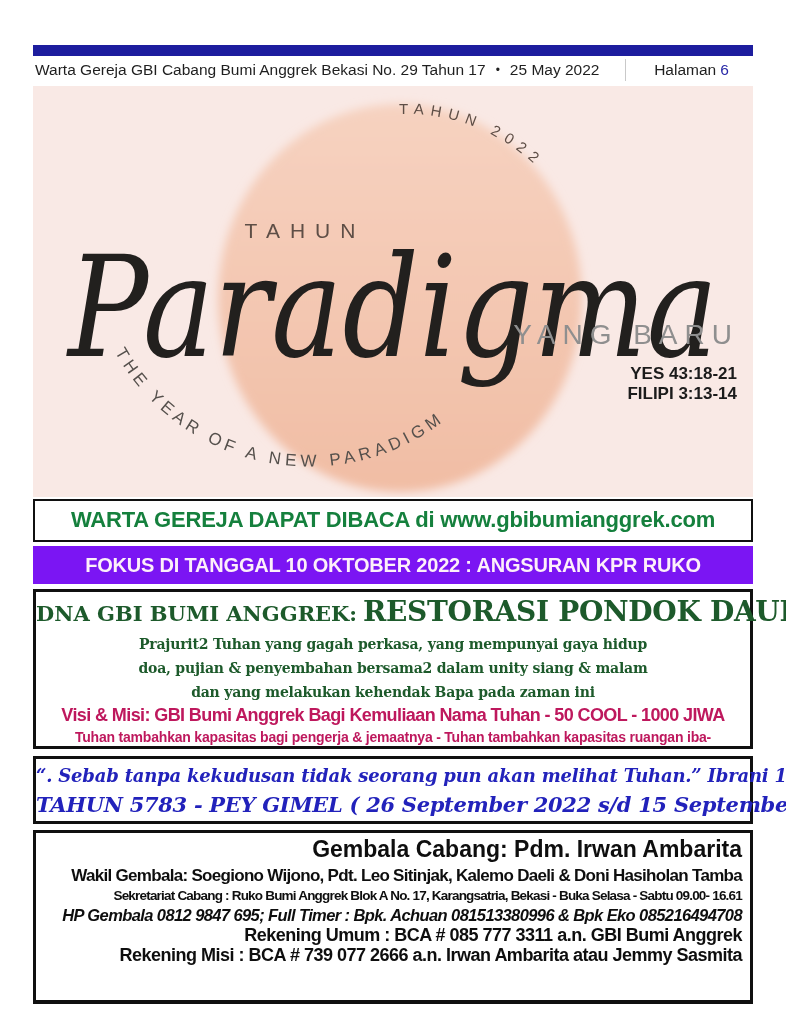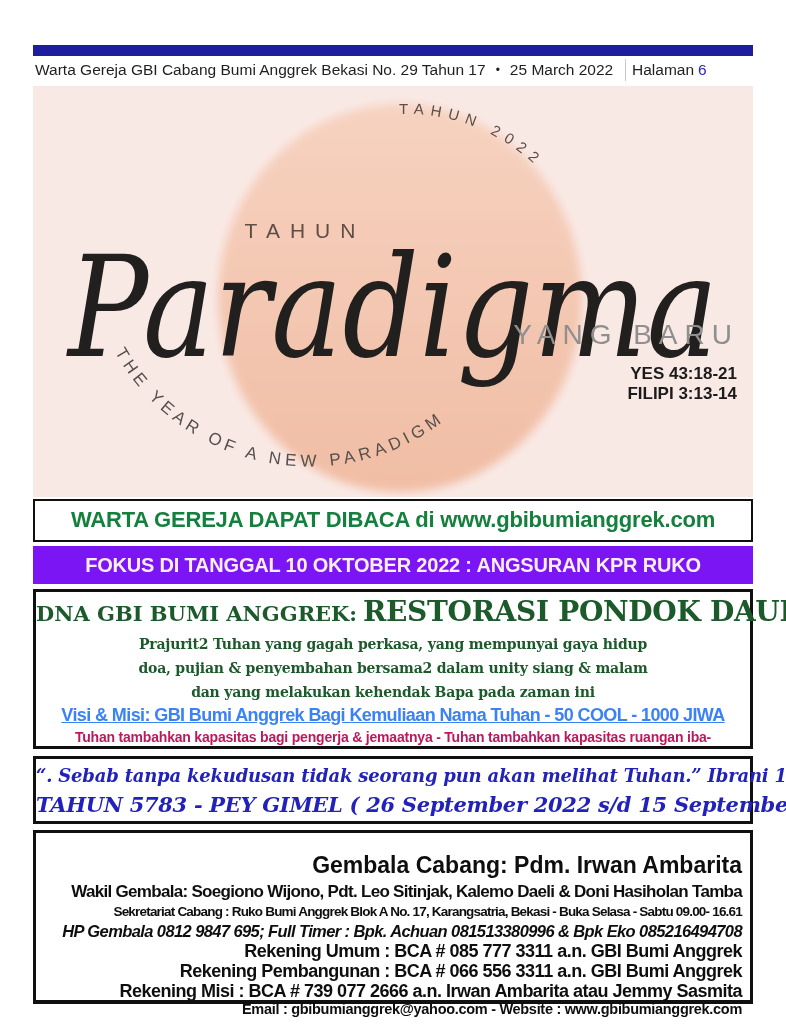--- a/index.html
+++ b/index.html
@@ -16,21 +16,21 @@
   .masthead { margin: 45px 33px 0 33px; }
   .masthead-bar { height: 11px; background: #1d1d9e; }
   .masthead-row {
     height: 27px; display: flex; align-items: center;
     font-size: 15.5px; color: #1f1f1f; padding: 0 2px;
   }
   .masthead-left { flex: 1; display: flex; align-items: center; gap: 0; white-space: nowrap; }
   .masthead-left .bullet { margin: 0 10px; font-size: 12px; }
   .masthead-rightwrap {
     width: 126px; display: flex; align-items: center;
-    border-left: 1px solid #c9c9c9; height: 22px; justify-content: flex-start; padding-left: 6px;
+    border-left: 1px solid #c9c9c9; height: 22px; justify-content: center; padding-left: 6px;
   }
   .masthead-right { white-space: nowrap; }
   .pagenum { color: #2a2aa8; margin-left: 4px; }
 
   
   .hero { margin: 3px 33px 0 33px; width: 720px; height: 411px; display: block; }
   .hero svg { display: block; }
   .arc-top-text   { font-size: 15px; letter-spacing: 6.5px; fill: #5e4e46; font-family: "Liberation Sans", sans-serif; }
   .tahun-text     { font-size: 21px; letter-spacing: 10px; fill: #5e4e46; font-family: "Liberation Sans", sans-serif; }
   .script-text    { font-size: 140px; font-style: italic; fill: #22201e; font-family: "DejaVu Serif", serif; }
@@ -54,61 +54,61 @@
   .dna-box {
     margin: 5px 33px 0 33px; border: 3px solid #101010;
     height: 160px; text-align: center; padding-top: 4px;
     font-family: "DejaVu Serif", serif;
   }
   .dna-title { line-height: 32px; color: #1d5a2b; font-weight: bold; white-space: nowrap; }
   .dna-title-small { font-size: 21px; }
   .dna-title-large { font-size: 28px; letter-spacing: -0.3px; margin-left: 6px; }
   .dna-body { color: #1d5a2b; font-weight: bold; font-size: 14px; line-height: 24px; letter-spacing: -0.2px; white-space: nowrap; }
   .visi-line {
-    font-family: "Liberation Sans", sans-serif; color: #3b82f6; font-weight: bold;
-    font-size: 18px; line-height: 22px; letter-spacing: -0.6px; white-space: nowrap; text-decoration: underline;
+    font-family: "Liberation Sans", sans-serif; color: #be185d; font-weight: bold;
+    font-size: 18px; line-height: 22px; letter-spacing: -0.6px; white-space: nowrap;
   }
   .blue-line {
     font-family: "Liberation Sans", sans-serif; color: #be185d; font-weight: bold;
     font-size: 14px; line-height: 18px; margin-top: 2px; letter-spacing: -0.2px; white-space: nowrap;
   }
 
   
   .quote-box {
     margin: 7px 33px 0 33px; border: 3px solid #101010;
     height: 68px; text-align: center; padding-top: 3px;
     color: #2222bb; font-family: "DejaVu Serif", serif; font-style: italic; font-weight: bold;
   }
   .quote-line1 { font-size: 18px; line-height: 28px; letter-spacing: -0.2px; white-space: nowrap; }
   .quote-line2 { font-size: 21px; line-height: 30px; letter-spacing: -0.3px; white-space: nowrap; }
 
   
   .contact-box {
     margin: 6px 33px 0 33px; border: 3px solid #101010; border-bottom-width: 4px;
     height: 174px; text-align: right; padding: 2px 8px 0 8px; color: #0e0e0e;
   }
-  .c-l1 { font-size: 23px;   font-weight: bold; line-height: 29px; white-space: nowrap; margin-top: 16px; }
+  .c-l1 { font-size: 23px;   font-weight: bold; line-height: 29px; white-space: nowrap; }
   .c-l2 { font-size: 17px;   font-weight: bold; line-height: 23px; letter-spacing: -0.7px; white-space: nowrap; }
   .c-l3 { font-size: 13.5px; font-weight: bold; line-height: 18px; letter-spacing: -0.8px; white-space: nowrap; }
   .c-l4 { font-size: 16.5px; font-weight: bold; font-style: italic; line-height: 20px; letter-spacing: -0.6px; white-space: nowrap; }
   .c-l5 { font-size: 18px;   font-weight: bold; line-height: 20px; letter-spacing: -0.5px; white-space: nowrap; }
   .c-l8 { font-size: 14.5px; font-weight: bold; line-height: 17px; letter-spacing: -0.3px; white-space: nowrap; }
 </style>
 </head>
 <body>
 
 <div class="page">
 
   <header class="masthead">
     <div class="masthead-bar"></div>
     <div class="masthead-row">
       <span class="masthead-left">
         <span>Warta Gereja GBI Cabang Bumi Anggrek Bekasi No. 29  Tahun 17</span>
         <span class="bullet">•</span>
-        <span>25 March 2022</span>
+        <span>25 May 2022</span>
       </span>
       <span class="masthead-rightwrap">
         <span class="masthead-right">
           <span>Halaman</span><span class="pagenum">6</span>
         </span>
       </span>
     </div>
   </header>
 
   <figure class="hero">
@@ -163,18 +163,16 @@
     <div class="quote-line1">“. Sebab tanpa kekudusan tidak seorang pun akan melihat Tuhan.”  Ibrani 12:14</div>
     <div class="quote-line2">TAHUN 5783 - PEY GIMEL ( 26 September 2022 s/d 15 September 2023)</div>
   </section>
 
   <section class="contact-box">
     <div class="c-l1">Gembala Cabang: Pdm. Irwan Ambarita</div>
     <div class="c-l2">Wakil Gembala: Soegiono Wijono, Pdt. Leo Sitinjak, Kalemo Daeli &amp; Doni Hasiholan Tamba</div>
     <div class="c-l3">Sekretariat Cabang : Ruko Bumi Anggrek  Blok A No. 17,  Karangsatria, Bekasi - Buka Selasa - Sabtu 09.00- 16.61</div>
     <div class="c-l4">HP Gembala 0812 9847 695; Full Timer : Bpk. Achuan 081513380996 &amp; Bpk Eko  085216494708</div>
     <div class="c-l5">Rekening Umum : BCA # 085 777 3311 a.n. GBI Bumi Anggrek</div>
-    <div class="c-l5">Rekening Pembangunan : BCA # 066 556 3311 a.n. GBI Bumi Anggrek</div>
     <div class="c-l5">Rekening Misi : BCA # 739 077 2666 a.n. Irwan Ambarita atau Jemmy Sasmita</div>
-    <div class="c-l8">Email : gbibumianggrek@yahoo.com - Website : www.gbibumianggrek.com</div>
   </section>
 
 </div>
 
 </body></html>

